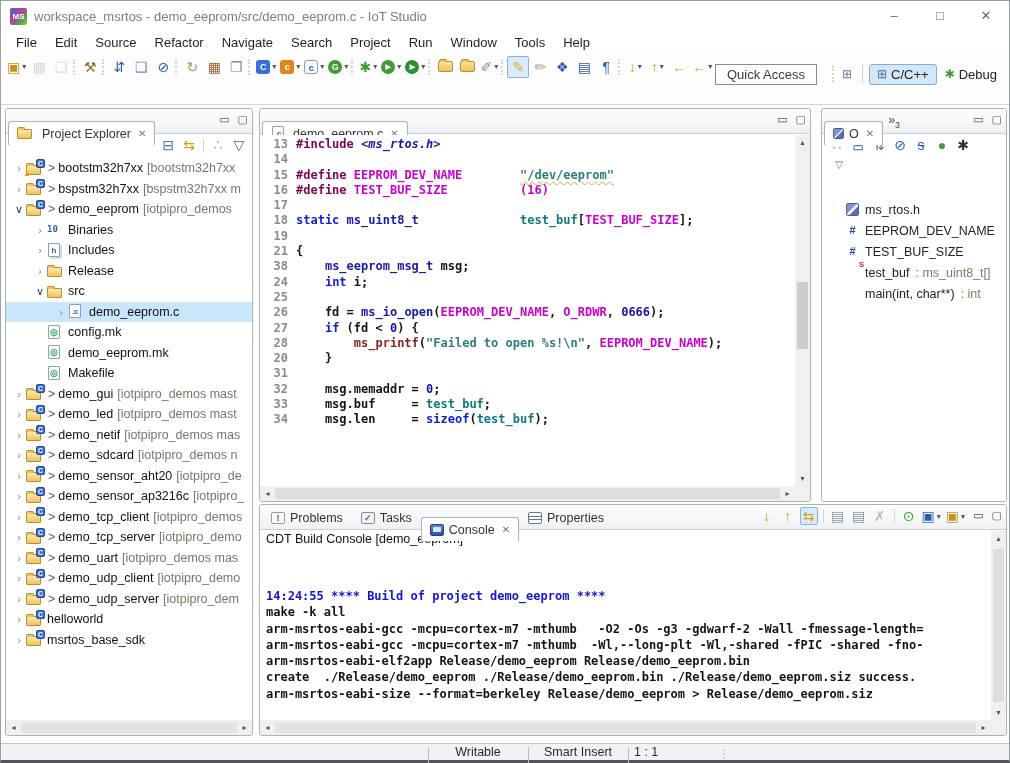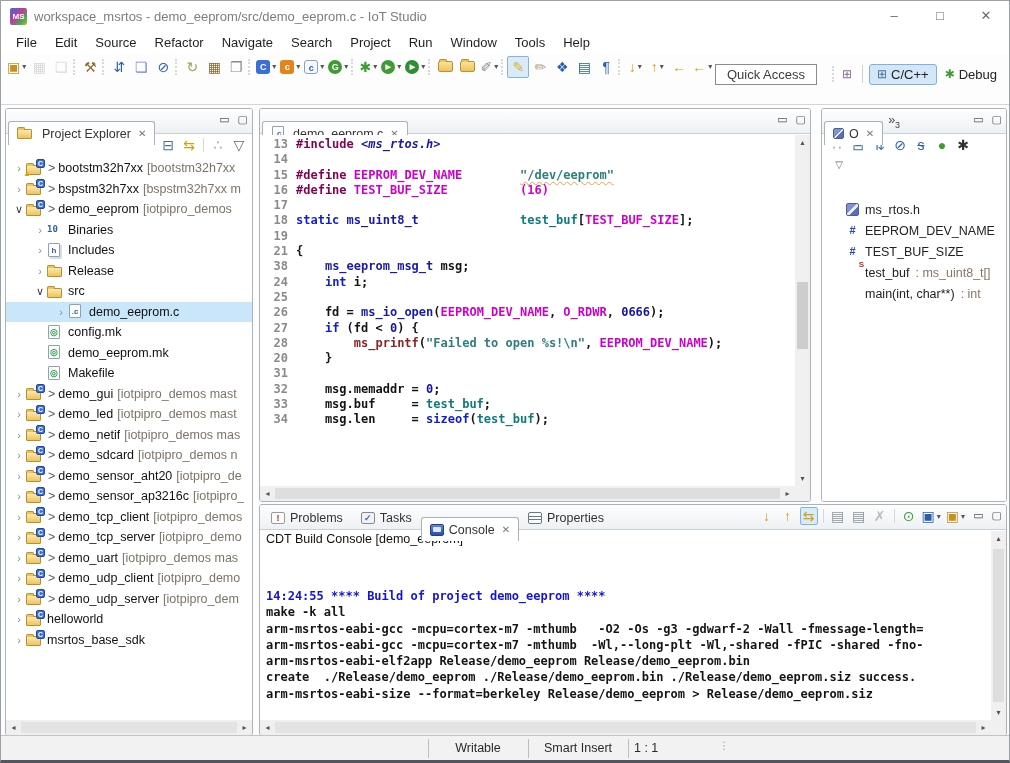--- a/index.html
+++ b/index.html
@@ -118,21 +118,21 @@
   .ct-problems { background:#fff; border:1px solid #999; }
   .ct-problems::after { content:"!"; position:absolute; left:0; right:0; top:-1px; text-align:center; color:#d22; font:bold 9px/12px "Liberation Sans",sans-serif; }
   .ct-tasks { background:#f2f2f2; border:1px solid #8a8a8a; }
   .ct-tasks::after { content:"✓"; position:absolute; left:0; right:0; top:0; text-align:center; color:#2a6dd4; font:bold 9px/11px "Liberation Sans",sans-serif; }
   .ct-console { background:linear-gradient(#5b86d8,#2a4fa8); border:1px solid #1f3f8f; }
   .ct-console::after { content:""; position:absolute; left:2px; right:2px; top:2px; height:5px; background:#dce8fb; border-radius:1px; }
   .ct-properties { background:#fff; border:1px solid #68788c; }
   .ct-properties::after { content:""; position:absolute; left:0; right:0; top:3px; height:1px; background:#68788c; box-shadow:0 3px 0 #68788c; }
 
   
-  .statusbar { position:absolute; left:0; right:0; bottom:0; height:25px; background:#f2f2f2; border-top:1px solid #c4c4c4; font-size:12.5px; color:#2a2a2a; }
+  .statusbar { position:absolute; left:0; right:0; bottom:0; height:17px; background:#f2f2f2; border-top:1px solid #c4c4c4; font-size:12.5px; color:#2a2a2a; }
   .sb-cell { position:absolute; top:0; height:100%; display:flex; align-items:center; justify-content:center; }
   .sb-sep { position:absolute; top:3px; width:1px; height:19px; background:#bdbdbd; }
   .sb-dots { position:absolute; left:718px; top:4px; color:#9a9a9a; font-size:10px; letter-spacing:1px; }
 </style>
 </head>
 <body>
 
 <div class="window">
 
   <div class="titlebar">

